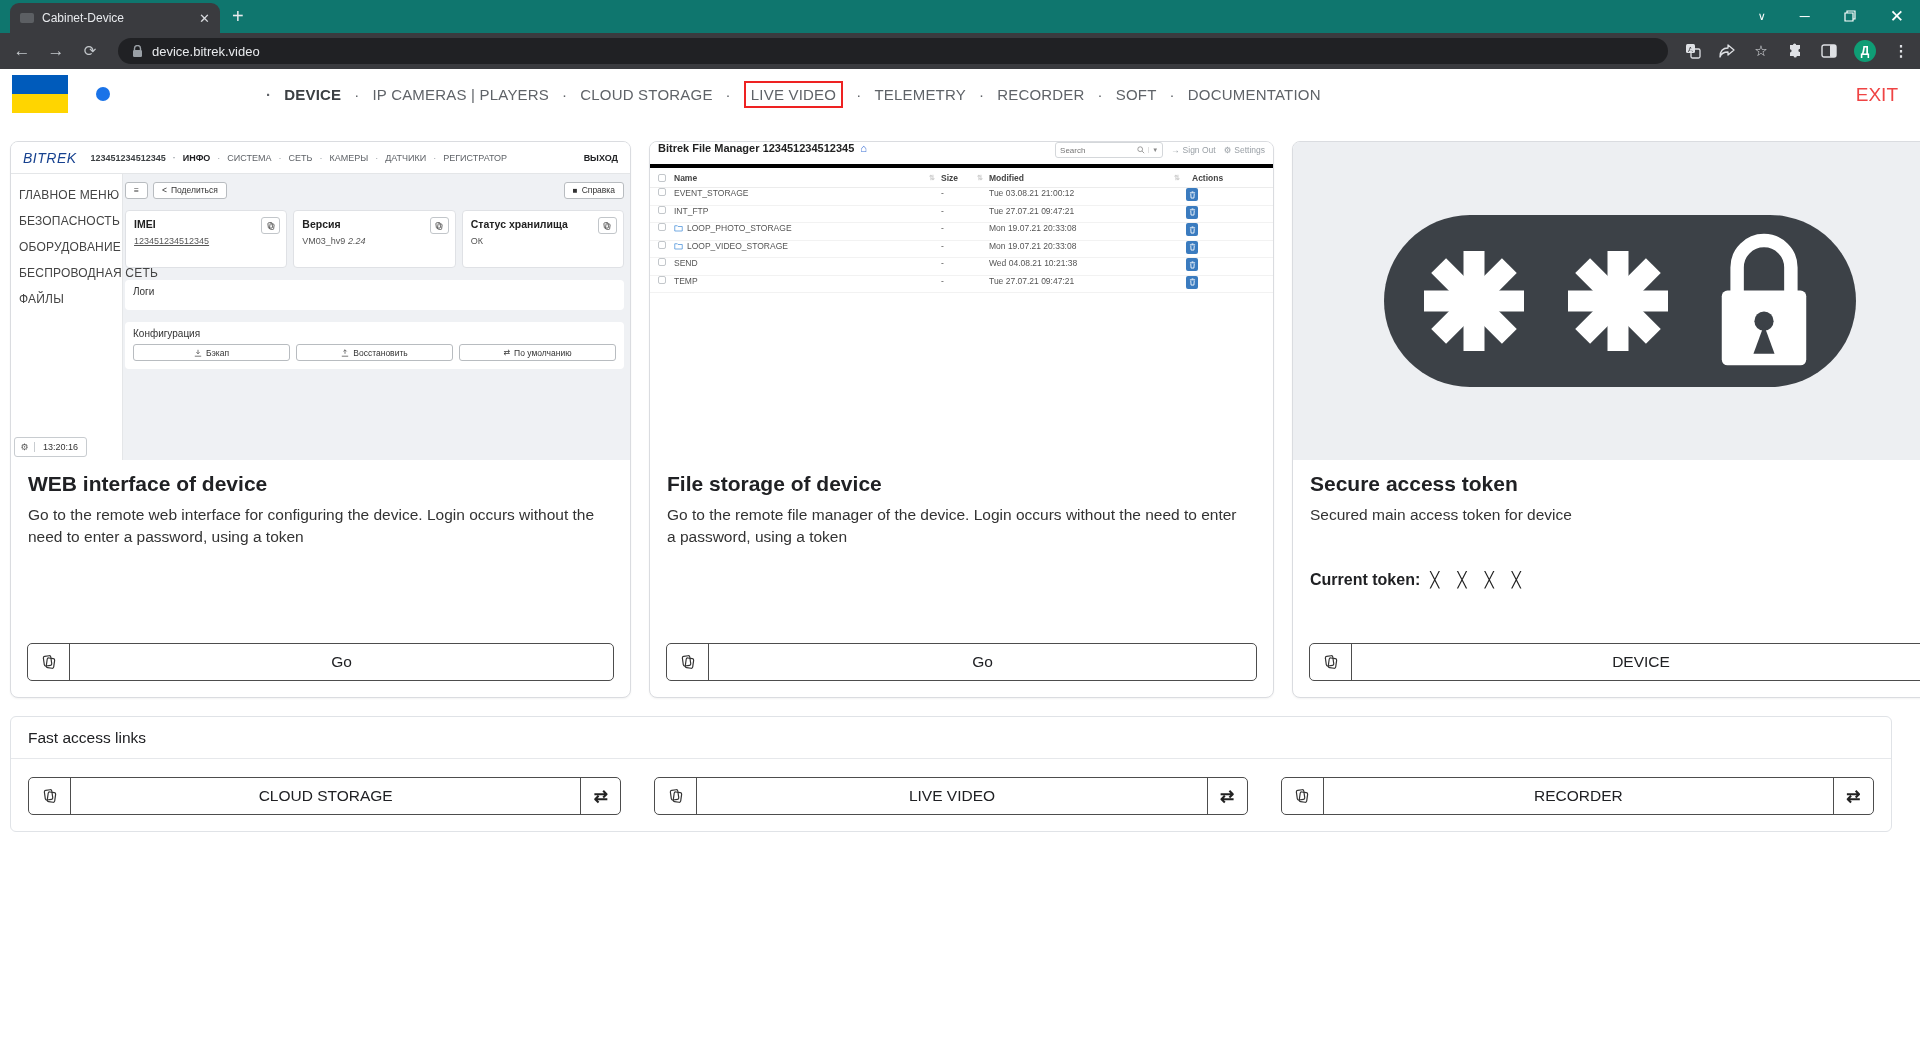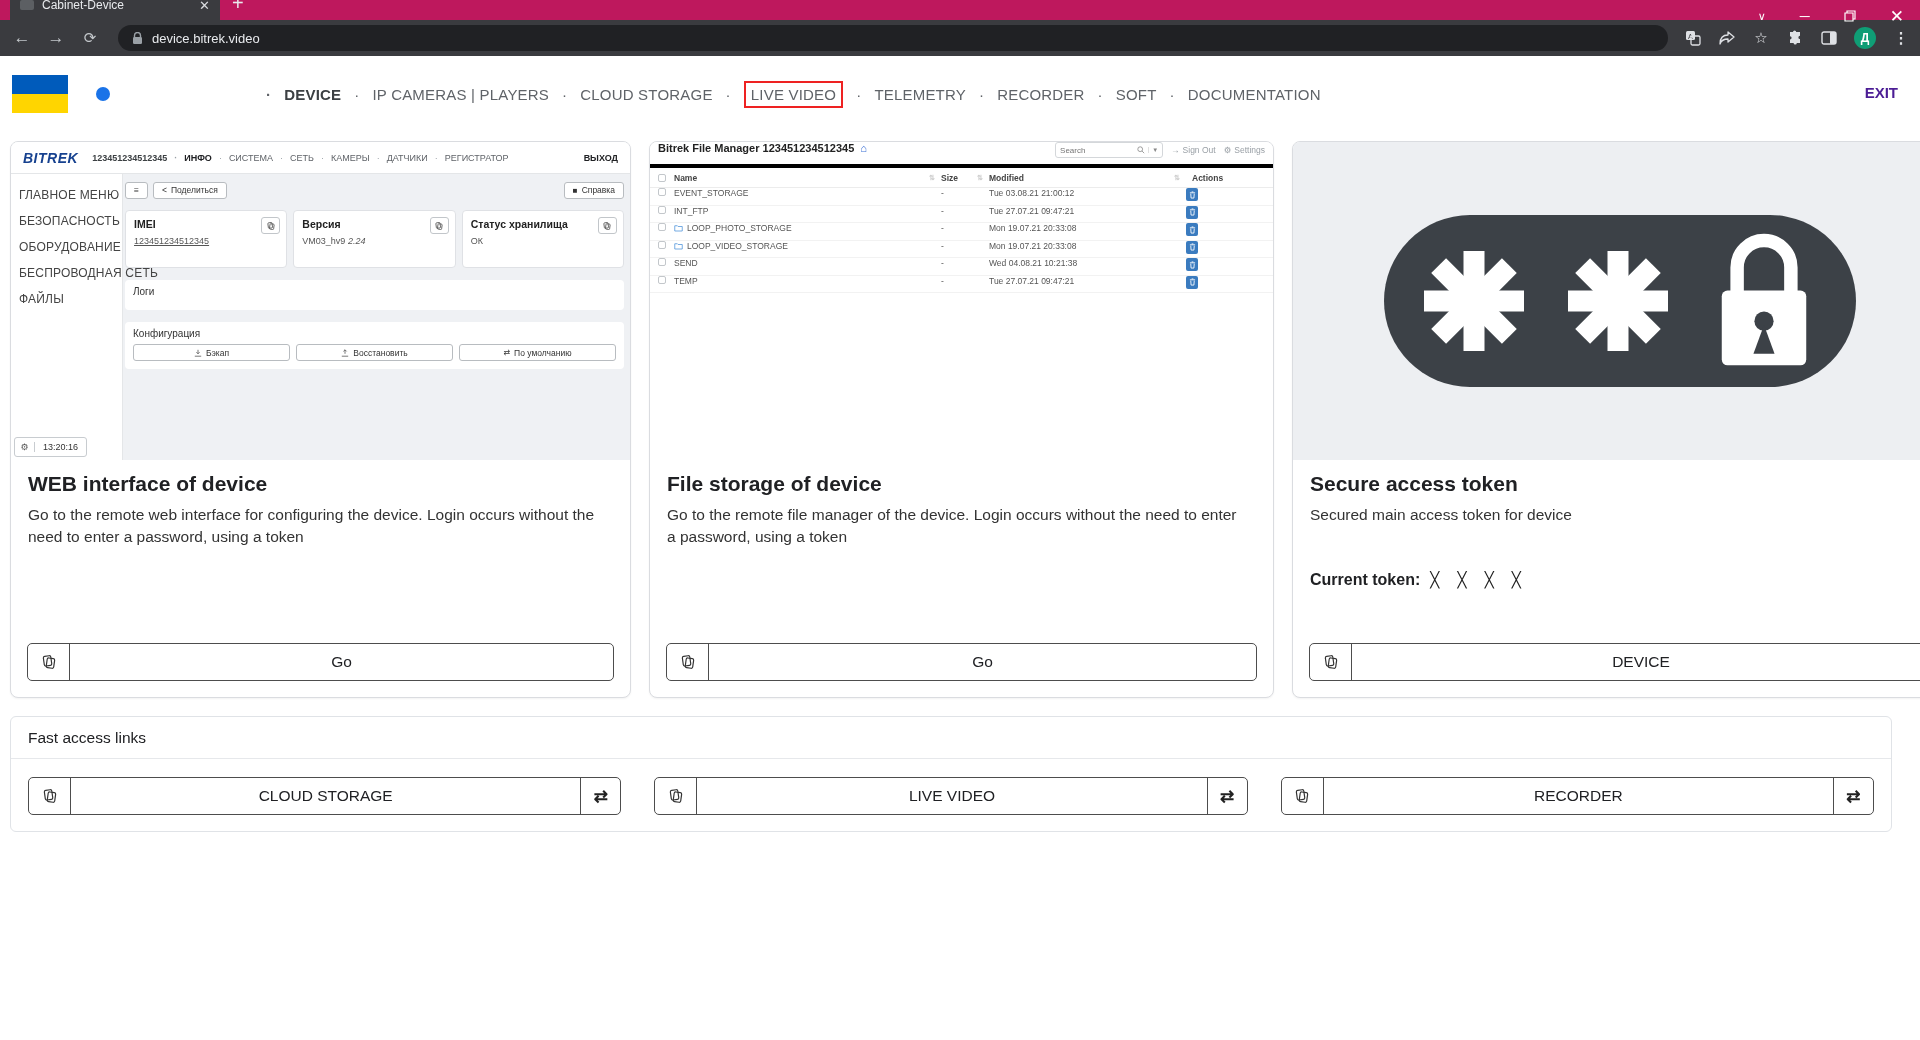--- a/index.html
+++ b/index.html
@@ -1,21 +1,21 @@
 <!DOCTYPE html>
 <html><head>
 <meta charset="utf-8">
 <style>
   * { margin:0; padding:0; box-sizing:border-box; }
   html,body { width:1920px; height:1040px; overflow:hidden; background:#fff;
     font-family:"Liberation Sans", sans-serif; }
 
   
   .chrome { position:absolute; top:0; left:0; width:1920px; height:70px; }
-  .tabstrip { height:20px; background:#be185d; display:flex; align-items:flex-end; position:relative; }
+  .tabstrip { height:33px; background:#0f766e; display:flex; align-items:flex-end; position:relative; }
   .tab { margin-left:10px; width:210px; height:30px; background:#3a3b3f; border-radius:9px 9px 0 0;
     display:flex; align-items:center; gap:8px; padding:0 10px; color:#e8eaed; font-size:12px; }
   .tab .favicon { width:14px; height:10px; background:#6b6f73; border-radius:2px; opacity:.7; }
   .tab .title { flex:1; white-space:nowrap; overflow:hidden; }
   .tab .tab-close { font-size:13px; color:#dadce0; cursor:default; }
   .newtab { color:#e8eaed; font-size:20px; line-height:20px; margin:0 0 7px 12px; }
   .wincontrols { position:absolute; right:16px; top:0; height:32px; display:flex; align-items:center; gap:34px;
     color:#fff; font-size:14px; }
   .wc-restore svg { display:block; }
   .toolbar { height:36px; background:#3a3b3f; display:flex; align-items:center; padding:0 10px; gap:10px; }
@@ -34,41 +34,41 @@
   .navbar { position:relative; height:48px; display:flex; align-items:center; }
   .flag { position:absolute; left:12px; top:5px; width:56px; height:38px; }
   .flag .b { height:19px; background:#005bbb; } .flag .y { height:19px; background:#ffd500; }
   .blue-dot { position:absolute; left:96px; top:17px; width:14px; height:14px; border-radius:50%; background:#1a73e8; }
   .nav-menu { position:absolute; left:266px; top:0; height:48px; display:flex; align-items:center; gap:13px;
     font-size:15px; color:#5f6368; letter-spacing:.2px; }
   .nav-item::before { content:"·"; margin-right:13px; color:#5f6368; }
   .nav-item { white-space:nowrap; cursor:default; }
   .nav-item.active { color:#3c4043; font-weight:bold; }
   .nav-item.boxed span.bx { border:2px solid #e22; padding:3px 5px; display:inline-block; }
-  .exit { position:absolute; right:22px; top:14px; font-size:15px; font-weight:bold; color:#4c1d95; }
+  .exit { position:absolute; right:22px; top:14px; font-size:19px; font-weight:normal; color:#ef4444; }
 
   
   .card { position:absolute; top:71px; height:557px; background:#fff; border:1px solid #dadce0; border-radius:8px;
     box-shadow:0 1px 2px rgba(0,0,0,.05); overflow:hidden; }
   #card-web { left:10px; width:621px; }
   #card-files { left:649px; width:625px; }
   #card-token { left:1292px; width:656px; }
 
   .card h2 { position:absolute; top:330px; left:17px; right:16px; font-size:21px; font-weight:600; color:#202124; }
   .card .desc { position:absolute; top:362px; left:17px; right:24px; font-size:15.5px; line-height:1.45; color:#333; }
 
   .seg-btn { position:absolute; left:16px; right:16px; bottom:16px; height:38px; border:1px solid #4d4d4d;
     border-radius:5px; display:flex; align-items:stretch; background:#fff; cursor:pointer; }
   .seg-ic { width:42px; display:flex; align-items:center; justify-content:center; border-right:1px solid #4d4d4d; }
   .seg-label { flex:1; display:flex; align-items:center; justify-content:center; font-size:15.5px; color:#202124; }
 
   
   .mini1 { position:absolute; top:0; left:0; right:0; height:318px; background:#eff1f4; font-family:"Liberation Sans",sans-serif; }
   .m1-head { height:32px; background:#fff; border-bottom:1px solid #e4e6e8; display:flex; align-items:center; padding:0 12px; }
-  .m1-logo { font-size:14px; font-weight:700; font-style:italic; color:#16418f; letter-spacing:.5px; position:relative;text-align:center; }
+  .m1-logo { font-size:14px; font-weight:400; font-style:italic; color:#16418f; letter-spacing:.5px; position:relative;text-align:center; }
   .m1-nav { display:flex; align-items:center; gap:7px; margin-left:14px; font-size:9px; color:#5f6368; }
   .m1-imei { font-weight:bold; color:#3c4043; }
   .m1-nav .mi::before { content:"·"; margin-right:7px; color:#9aa0a6; }
   .m1-nav .mi.on { font-weight:bold; color:#202124; }
   .m1-logout { margin-left:auto; font-size:9px; font-weight:bold; color:#202124; }
   .m1-side { position:absolute; top:32px; bottom:0; left:0; width:112px; background:#fff; border-right:1px solid #e4e6e8;
     padding:14px 0 0 8px; }
   .m1-side .si { font-size:12px; color:#444; letter-spacing:.2px; margin-bottom:12px; white-space:nowrap; }
   .m1-main { position:absolute; top:32px; left:112px; right:4px; bottom:0; padding:6px 2px 0 2px; }
   .m1-toolbar { display:flex; align-items:center; gap:5px; height:20px; }

